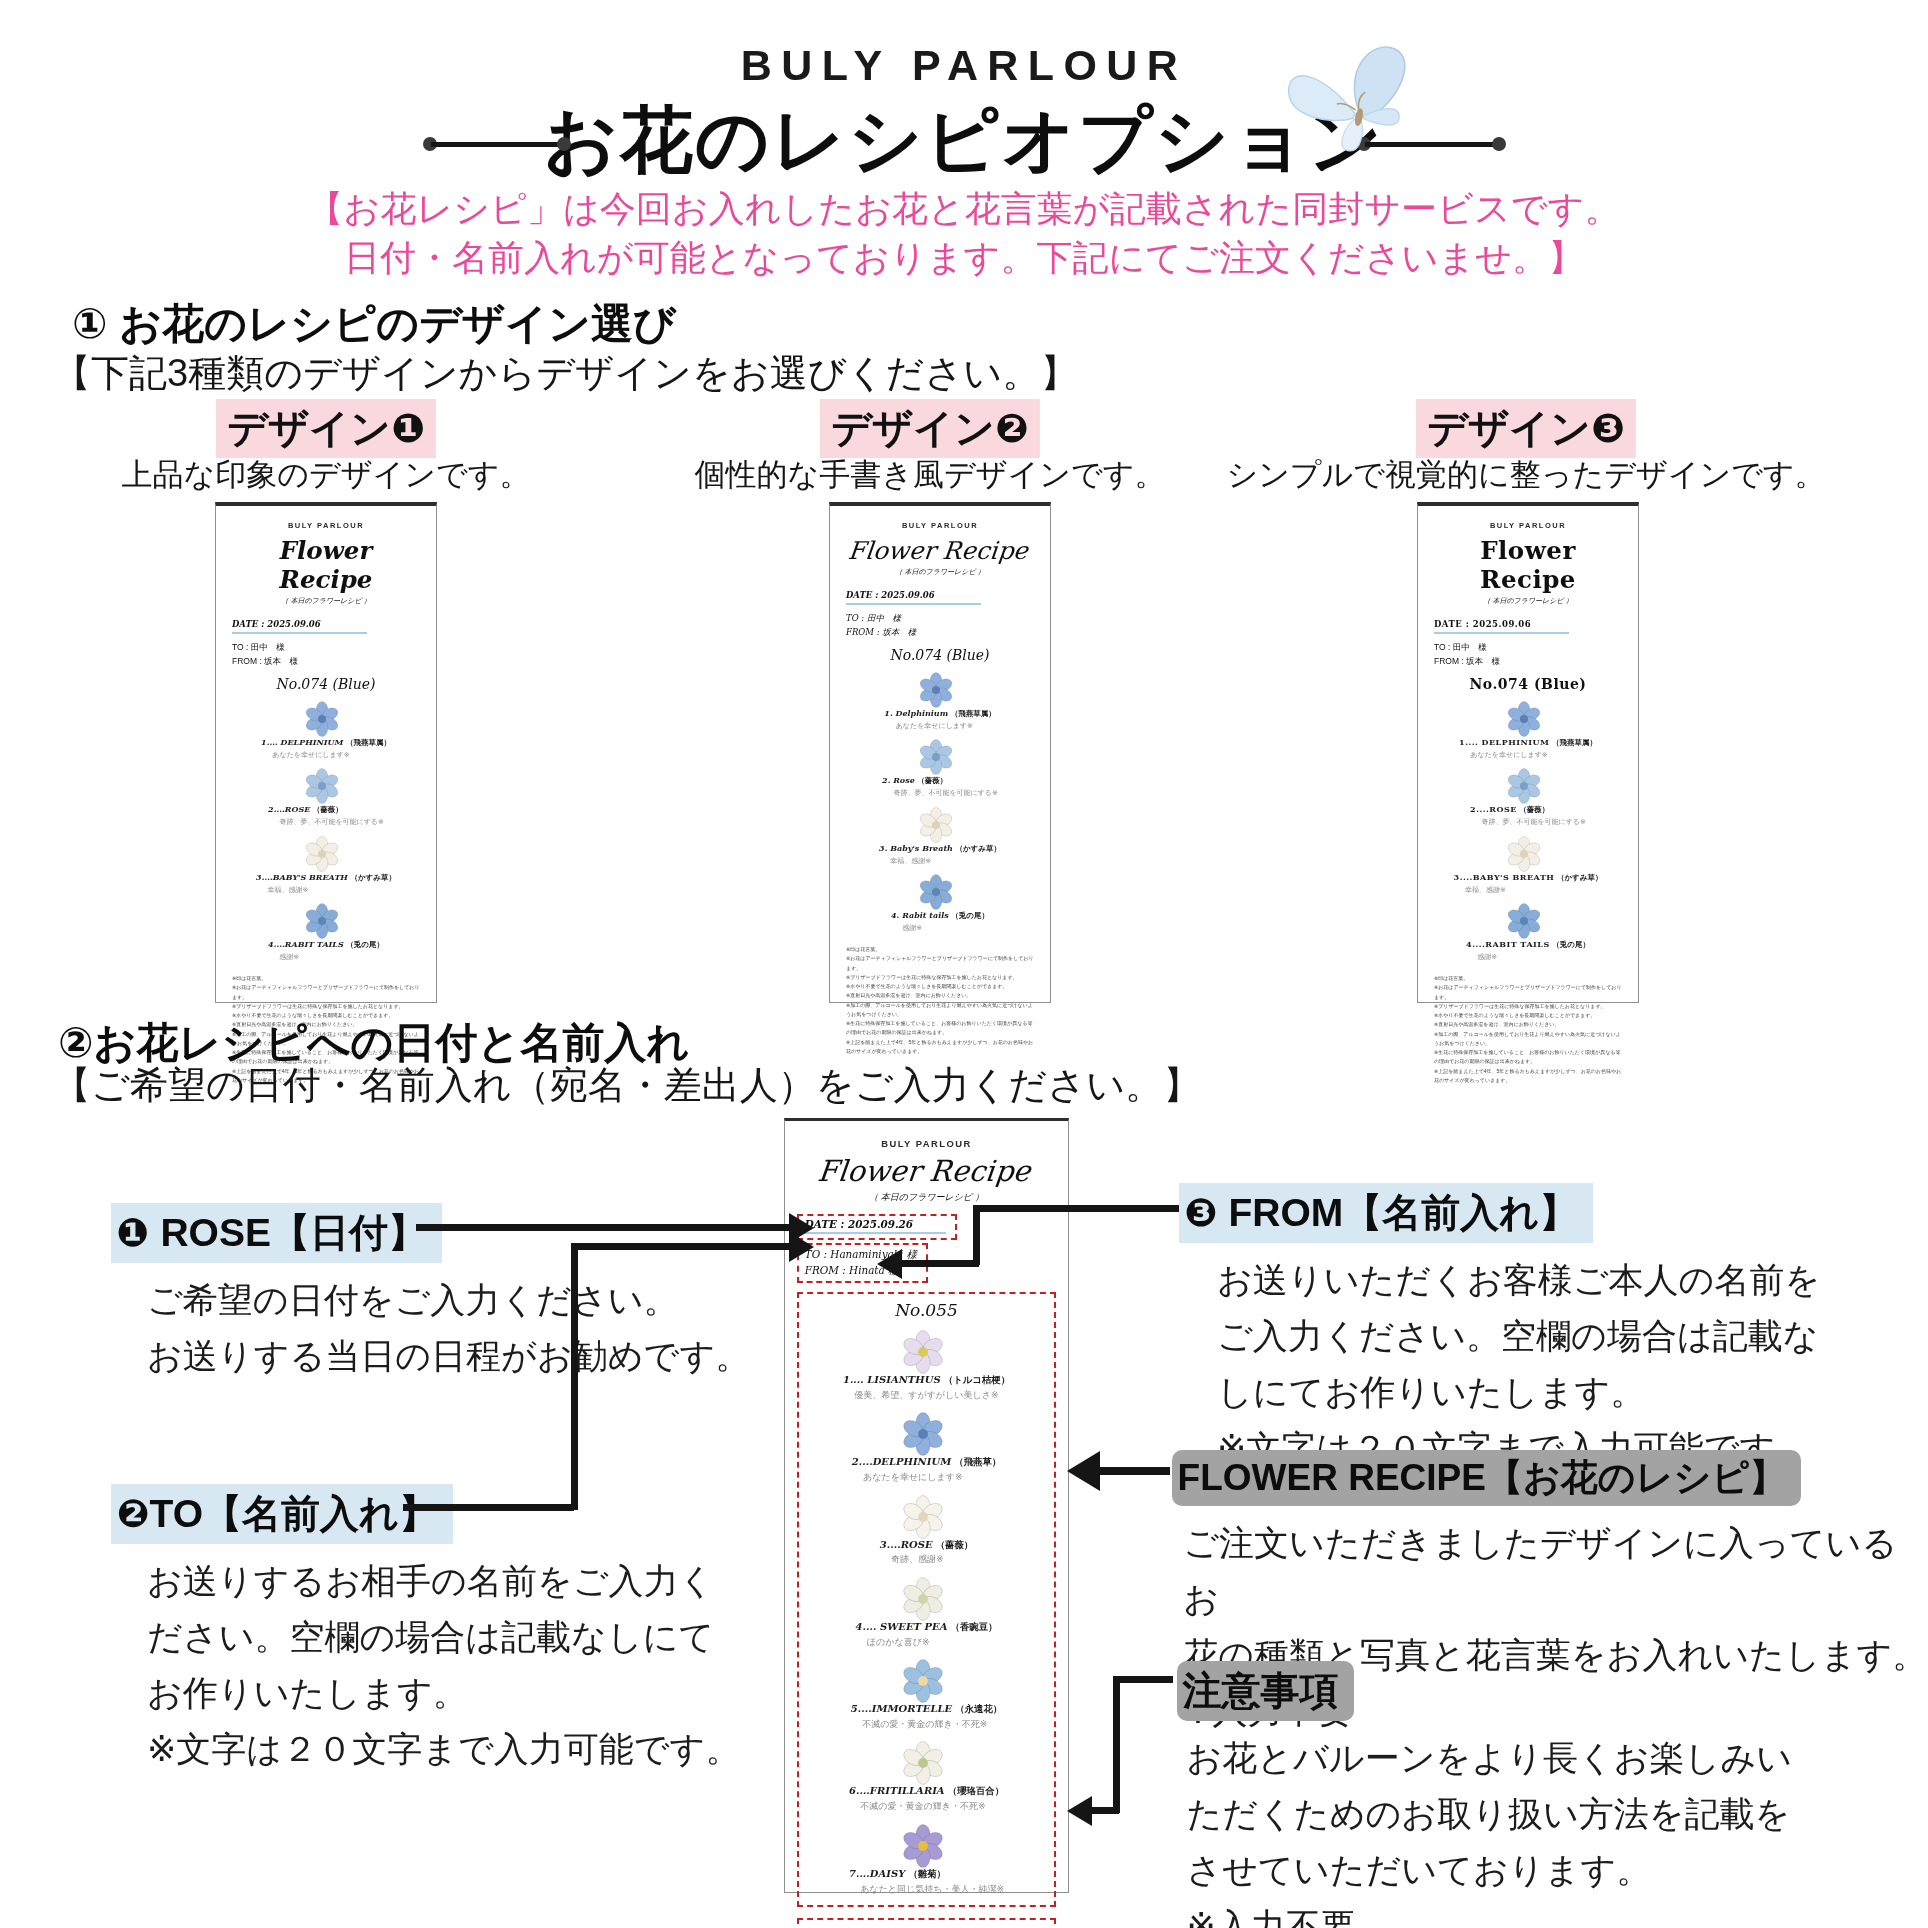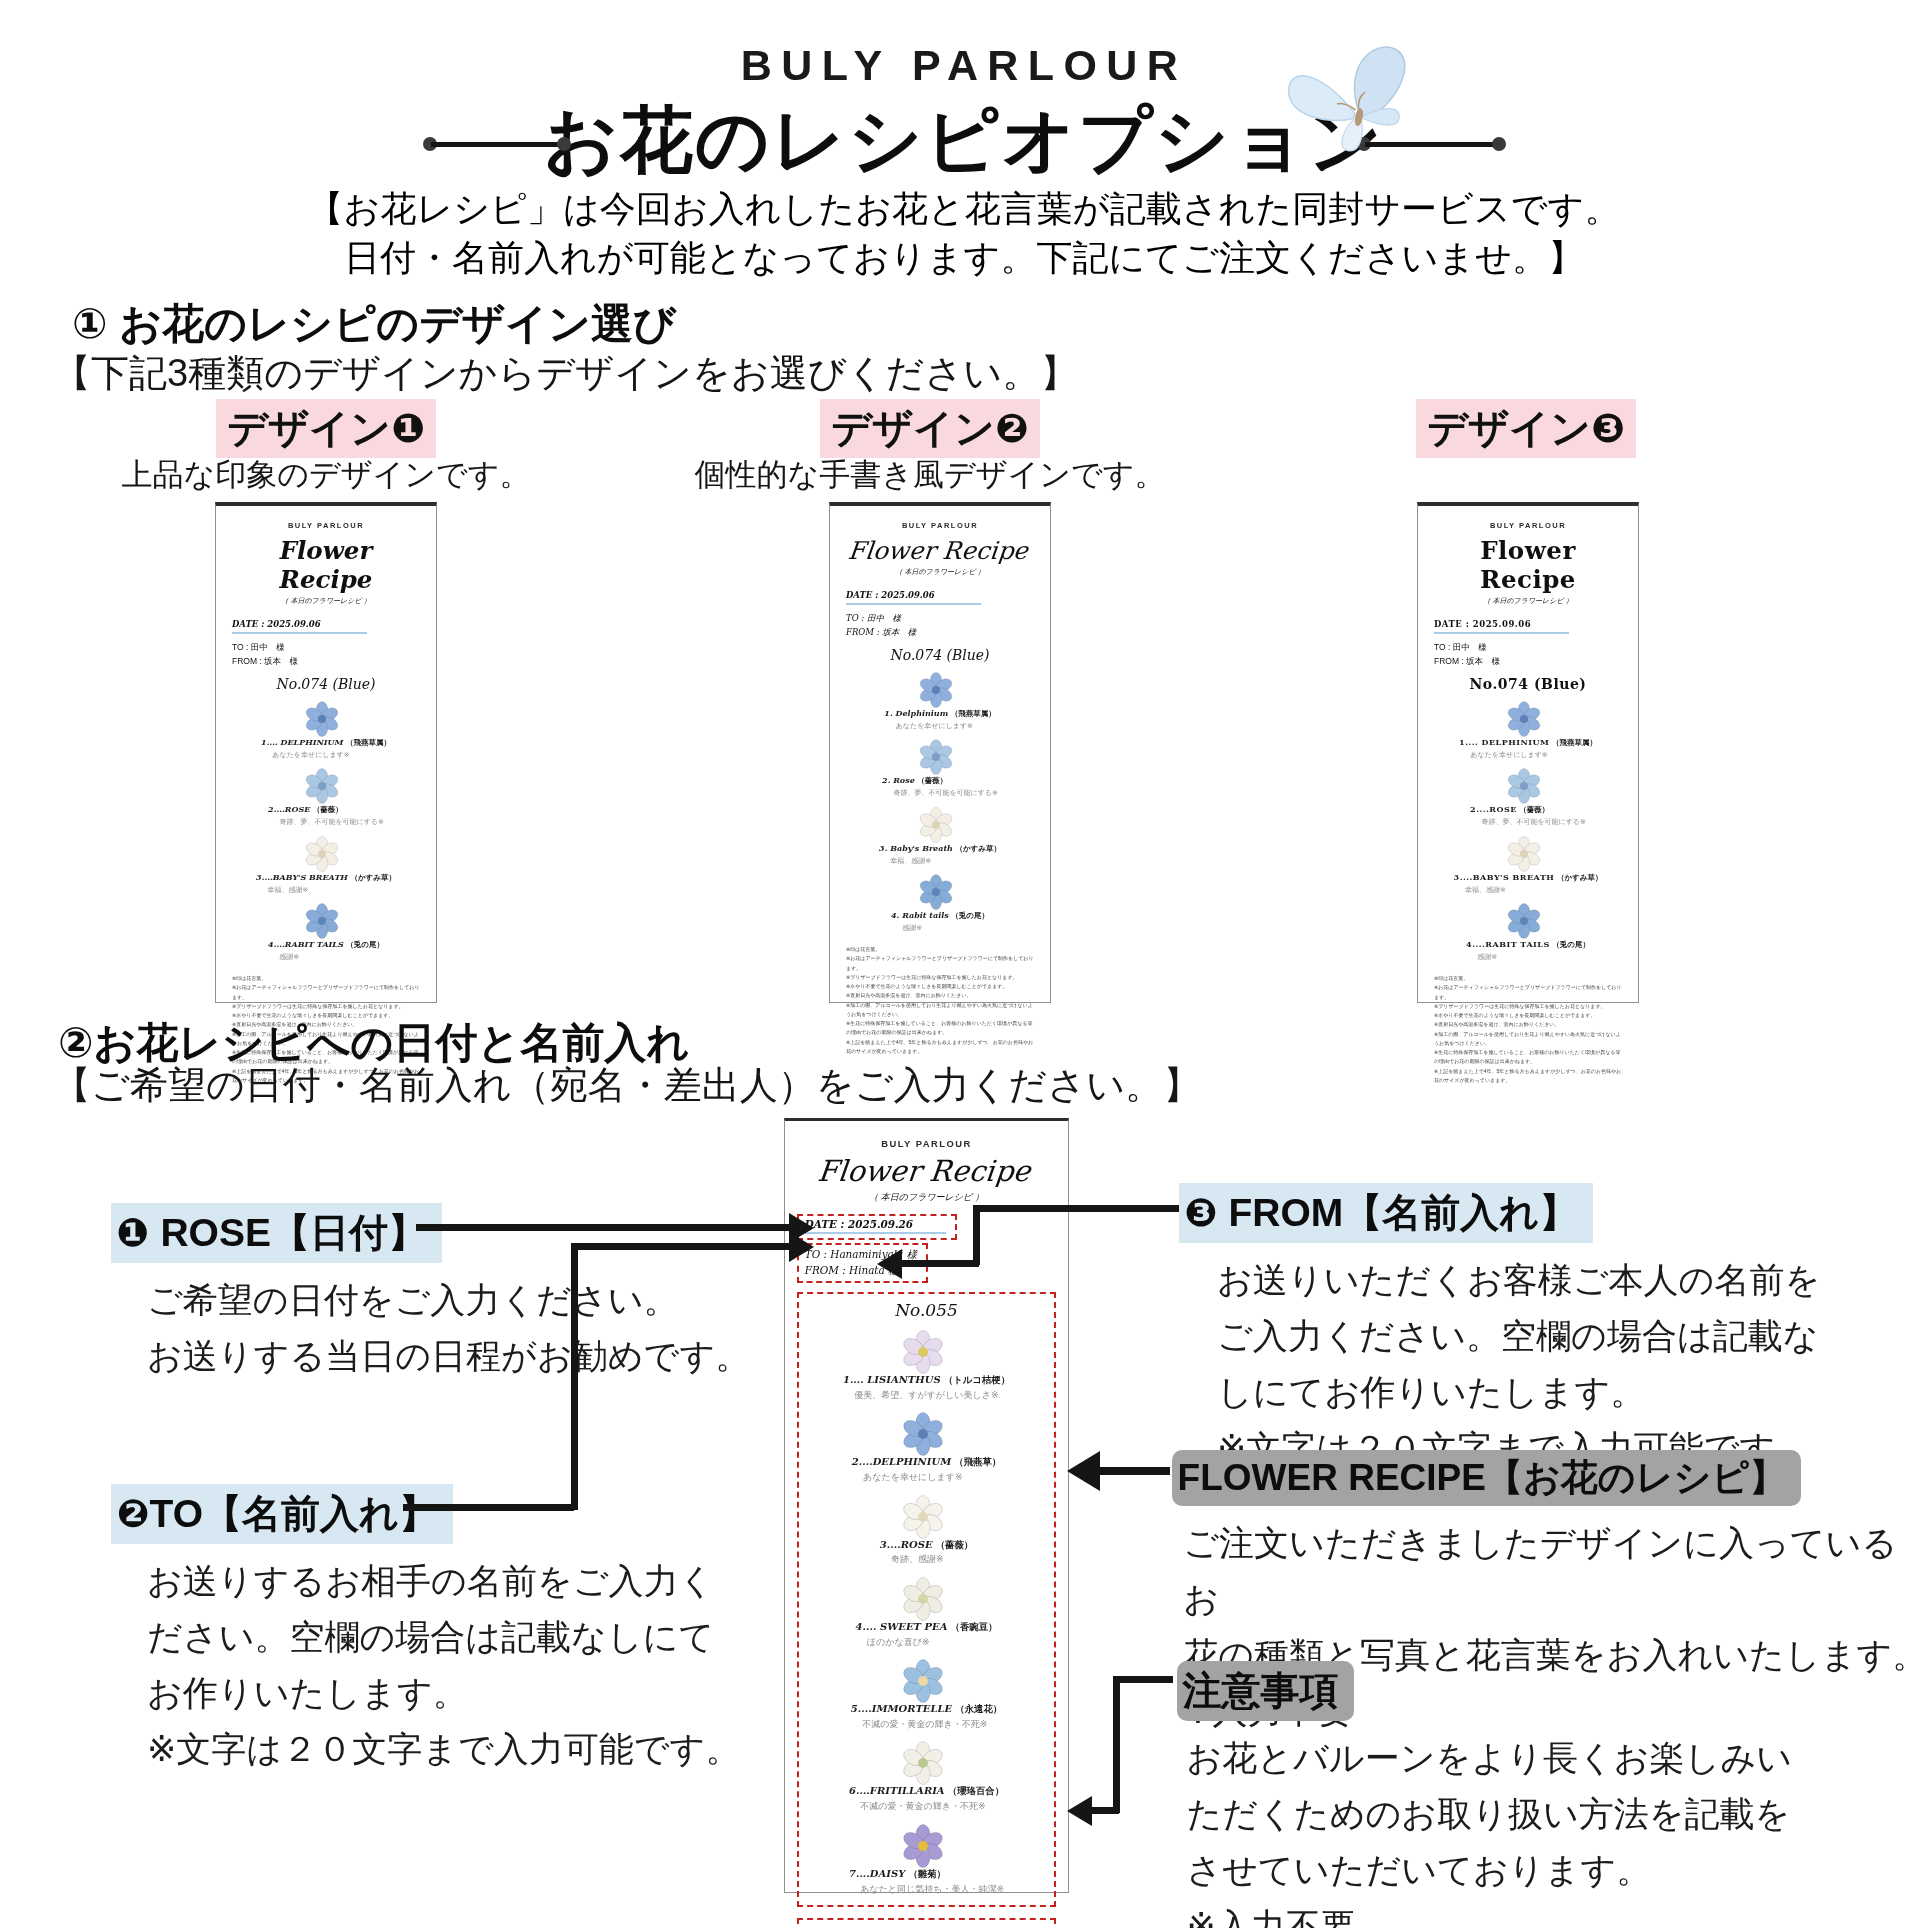--- a/index.html
+++ b/index.html
@@ -1,21 +1,21 @@
 <!DOCTYPE html>
 <html style="font-size:15px"><head>
 <meta charset="utf-8">
 <style>
   html,body{margin:0;padding:0;background:#ffffff;}
   .canvas{position:relative;width:1928px;height:1928px;background:#ffffff;overflow:hidden;
           font-family:"Liberation Sans","DejaVu Sans",sans-serif;color:#111;}
   .ctr{position:absolute;left:0;width:100%;text-align:center;}
   .brand{top:41px;font-size:43px;font-weight:600;letter-spacing:9.4px;color:#1a1a1a;}
   .page-title{top:92px;font-size:73px;font-weight:900;letter-spacing:1.9px;color:#0d0d0d;}
-  .intro{font-size:36px;color:#000000;}
+  .intro{font-size:36px;color:#ec4899;}
   .deco{position:absolute;height:4.7px;background:#3a3a3a;}
   .dot{position:absolute;width:14px;height:14px;border-radius:50%;background:#3a3a3a;}
   .sec-heading{position:absolute;font-size:42px;font-weight:800;color:#0d0d0d;}
   .sec-sub{position:absolute;font-size:38px;color:#161616;}
   .design-label{position:absolute;top:399px;transform:translateX(-50%);font-size:40px;font-weight:800;
                 background:#f9d9de;padding:1.9px 11.3px;white-space:nowrap;}
   .design-desc{position:absolute;top:454px;transform:translateX(-50%);font-size:31px;white-space:nowrap;color:#161616;}
 
   
   .mini-card,.big-card{position:absolute;background:#fff;border:1.9px solid #8f8f8f;border-top:4.7px solid #2e2e2e;
@@ -115,20 +115,21 @@
 
   <div class="sec-heading" style="left:72px;top:296px;">① お花のレシピのデザイン選び</div>
   <div class="sec-sub" style="left:53px;top:348px;">【下記3種類のデザインからデザインをお選びください。】</div>
 
   <div class="design-label" style="left:326px;">デザイン❶</div>
   <div class="design-label" style="left:930px;">デザイン❷</div>
   <div class="design-label" style="left:1526px;">デザイン❸</div>
 
   <div class="design-desc" style="left:326px;">上品な印象のデザインです。</div>
   <div class="design-desc" style="left:930px;">個性的な手書き風デザインです。</div>
+  <div class="design-desc" style="left:1526px;">シンプルで視覚的に整ったデザインです。</div>
 
   <div class="mini-card st-elegant" style="left:215px;top:502px;">
       <div class="mc-brand">BULY PARLOUR</div>
       <div class="mc-title">Flower Recipe</div>
       <div class="mc-subtitle">（ 本日のフラワーレシピ ）</div>
       <div class="mc-date">DATE : 2025.09.06</div>
       <div class="mc-underline"></div>
       <div class="mc-to">TO : 田中　様</div>
       <div class="mc-from">FROM : 坂本　様</div>
       <div class="mc-list">

